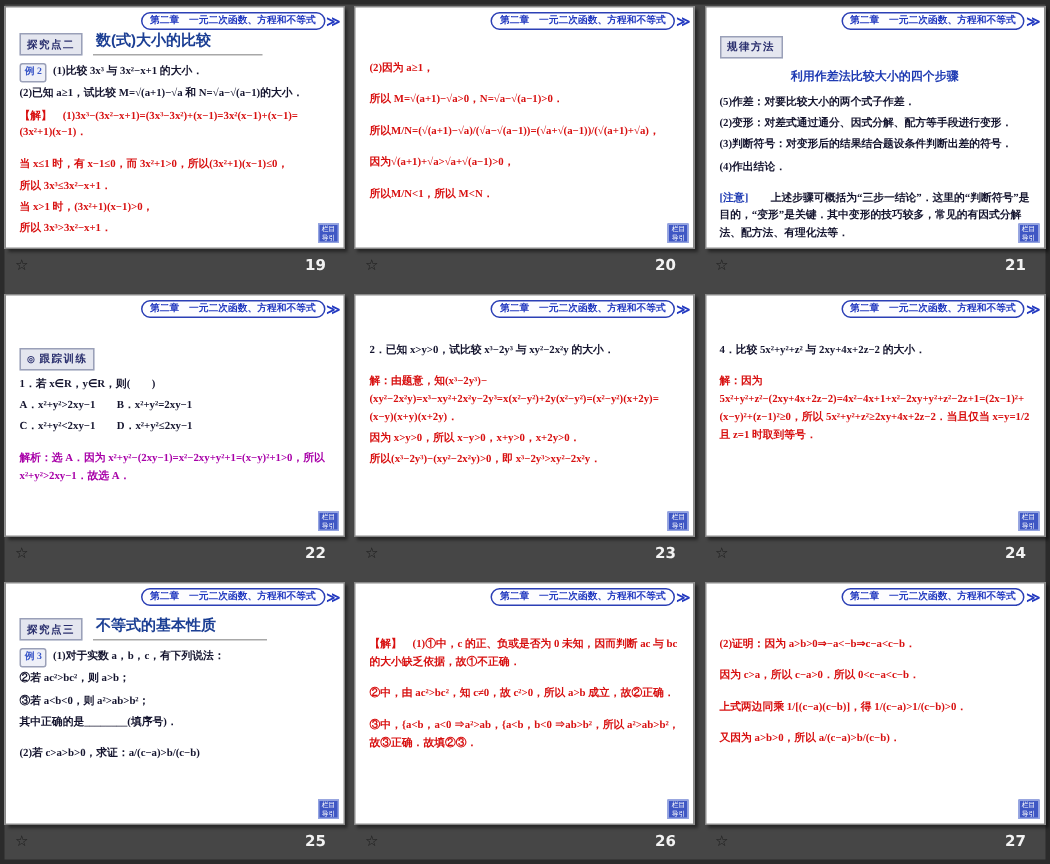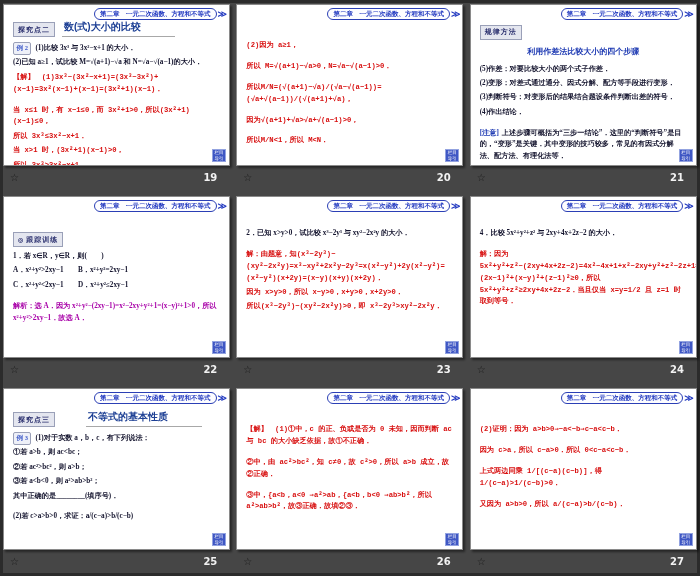--- a/index.html
+++ b/index.html
@@ -67,29 +67,29 @@
   .exbadge {
     display: inline-block; border: 1px solid #9aa0b8; color: #3a57c8;
     background: #eef0f8; font-size: 6.5px; padding: 0 2.5px;
     margin-right: 4px; border-radius: 2px; font-weight: bold;
   }
   .ln {
     font-size: 7.2px; line-height: 1.65; margin: 2.5px 0;
     color: #14142e; font-family: "Liberation Serif", serif;
     font-weight: bold;
   }
-  .r { color: #d81010; font-family: Liberation Mono, monospace; }
+  .r { color: #d81010; }
   .p { color: #a800a8; }
   .bluetitle {
     text-align: center; color: #1f3bb3; font-weight: bold;
     font-size: 8px; margin: 6px 0 7px 0;
     font-family: Liberation Mono, monospace;
   }
-  .notelabel { color: #1f3bb3; margin-right: 3px; }
-  .mt10 { margin-top: 10px; } .mt16 { margin-top: 16px; gap: 24px; }
+  .notelabel { color: #1f3bb3; margin-right: 15px; }
+  .mt10 { margin-top: 10px; } .mt16 { margin-top: 16px; }
   .mt26 { margin-top: 26px; } .mt30 { margin-top: 30px; }
   .gap { margin-top: 9px; }
   .corner {
     position: absolute; right: 3px; bottom: 3px;
     width: 14px; height: 13px;
     background: #3f57c4; border: 1px solid #93a3e0;
     color: #fff; font-size: 4.5px; line-height: 5.5px;
     text-align: center; cursor: pointer;
     font-family: "Liberation Sans", sans-serif;
   }
@@ -248,21 +248,20 @@
     <div class="slide">
       <div class="hdr">
         <span class="hdrbox">第二章　一元二次函数、方程和不等式</span>
         <span class="hdrchev">≫</span>
       </div>
       <div class="secrow mt16">
         <span class="secbadge">探究点三</span>
         <span class="sectitle">不等式的基本性质</span>
       </div>
       <div class="ln"><span class="exbadge">例 3</span><span>(1)对于实数 a，b，c，有下列说法：</span></div>
-      <div class="ln">①若 a&gt;b，则 ac&lt;bc；</div>
       <div class="ln">②若 ac²&gt;bc²，则 a&gt;b；</div>
       <div class="ln">③若 a&lt;b&lt;0，则 a²&gt;ab&gt;b²；</div>
       <div class="ln">其中正确的是________(填序号)．</div>
       <div class="ln gap">(2)若 c&gt;a&gt;b&gt;0，求证：a/(c−a)&gt;b/(c−b)</div>
       <div class="corner">
         <div>栏目</div>
         <div>导引</div>
       </div>
     </div>
     <div class="cellfoot">

